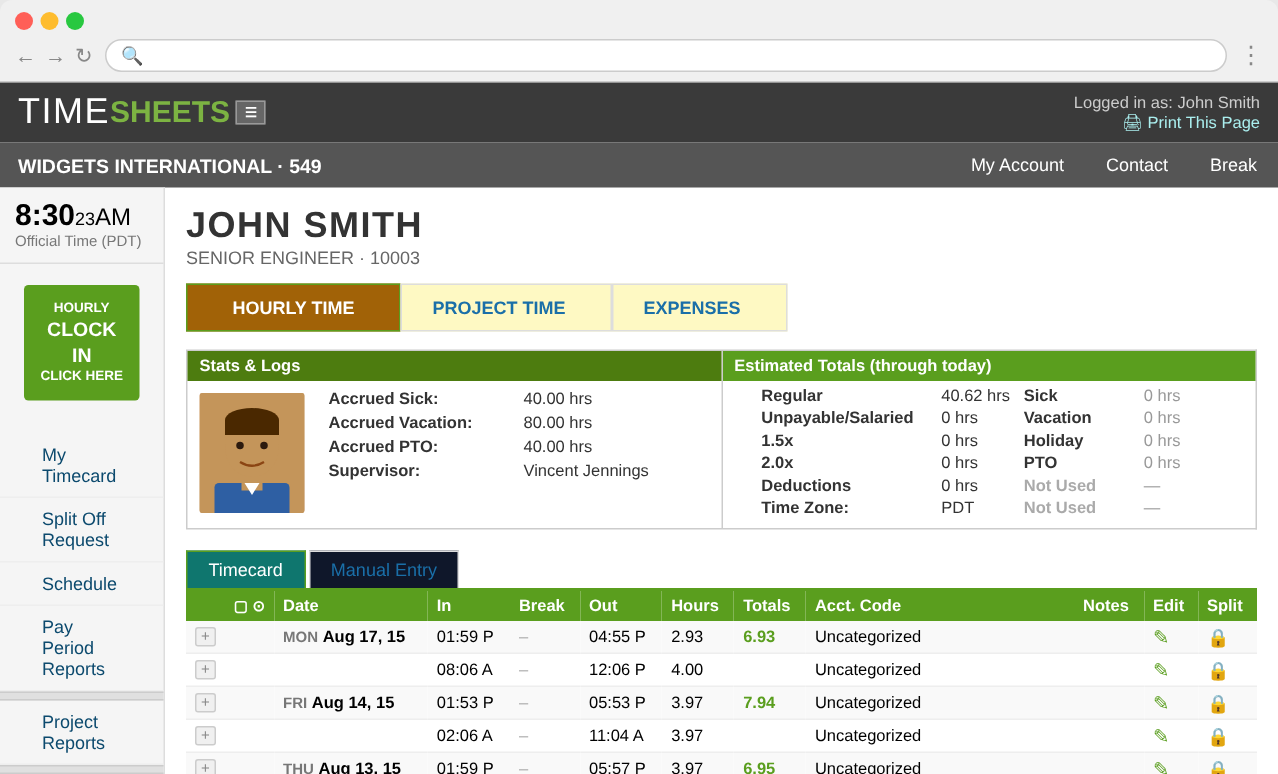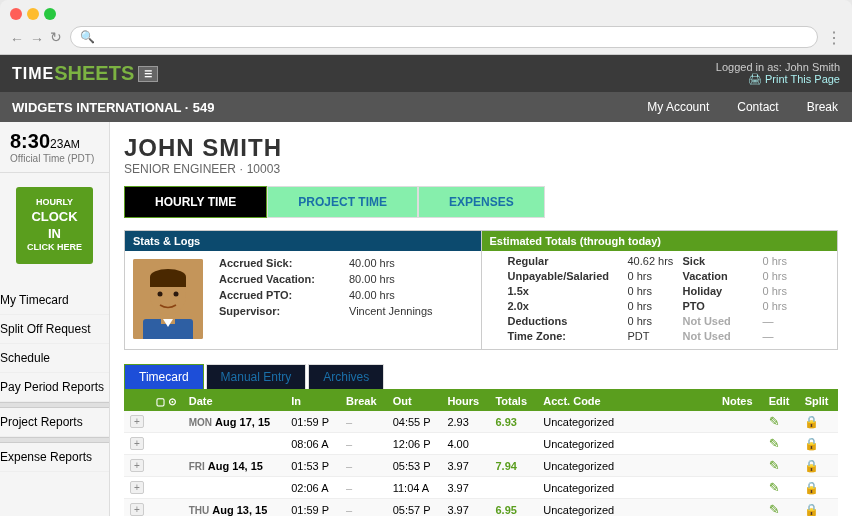--- a/index.html
+++ b/index.html
@@ -79,23 +79,23 @@
       padding: 10px 8px;
       cursor: pointer;
       margin: 8px;
       border-radius: 3px;
       border: none;
       width: calc(100% - 16px);
       line-height: 1.3;
     }
     .sidebar-menu { margin-top: 8px; }
     .sidebar-item {
-      padding: 7px 0;
+      padding: 7px 28px;
       font-size: 12px;
-      color: #000000;
+      color: #0c4a6e;
       cursor: pointer;
       border-bottom: 1px solid #eee;
     }
     .sidebar-divider { height: 6px; background: #e0e0e0; border-top: 1px solid #ccc; border-bottom: 1px solid #ccc; }
 
     
     .content { flex: 1; padding: 12px 14px; }
     .employee-name { font-size: 24px; font-weight: bold; color: #333; letter-spacing: 1px; }
     .employee-title { font-size: 12px; color: #666; margin-bottom: 10px; }
 
@@ -103,28 +103,28 @@
     .tabs { display: flex; margin-bottom: 12px; }
     .tab {
       padding: 8px 30px;
       font-size: 12px;
       font-weight: bold;
       cursor: pointer;
       border: 1px solid #ddd;
       background: #f5f5f5;
       color: #555;
     }
-    .tab.active { background: #000000; color: white; border-color: #5a9e1e; }
-    .tab.link-style { background: #86efac; color: #1a6fa8; border: 1px solid #ddd; }
+    .tab.active { background: #a16207; color: white; border-color: #5a9e1e; }
+    .tab.link-style { background: #fef9c3; color: #1a6fa8; border: 1px solid #ddd; padding-left: 20px; }
 
     
     .stats-section { display: flex; gap: 0; margin-bottom: 14px; }
     .stats-left { flex: 1; border: 1px solid #ccc; }
     .stats-right { flex: 1; border: 1px solid #ccc; border-left: none; }
-    .stats-header { background: #0c4a6e; color: white; font-weight: bold; padding: 4px 8px; font-size: 11px; }
+    .stats-header { background: #4d7c0f; color: white; font-weight: bold; padding: 4px 8px; font-size: 11px; }
     .stats-body { display: flex; }
     .stats-avatar { padding: 8px; }
     .avatar-img {
       width: 70px; height: 80px;
       background: linear-gradient(135deg, #d4a574 0%, #c4955a 50%, #b8824a 100%);
       border-radius: 2px;
       display: flex; align-items: center; justify-content: center;
       overflow: hidden;
       position: relative;
     }
@@ -145,21 +145,21 @@
     .tc-tab {
       padding: 5px 14px;
       font-size: 12px;
       cursor: pointer;
       border: 1px solid #ddd;
       background: #f5f5f5;
       color: #555;
       border-bottom: none;
       margin-right: 2px;
     }
-    .tc-tab.active { background: #1d4ed8; color: white; border-color: #5a9e1e; }
+    .tc-tab.active { background: #0f766e; color: white; border-color: #5a9e1e; }
     .tc-tab.link-tab { color: #1a6fa8; background: #0f172a; }
 
     
     .timecard-table { width: 100%; border-collapse: collapse; font-size: 11px; }
     .timecard-table thead { background: #5a9e1e; color: white; }
     .timecard-table thead th { padding: 4px 6px; text-align: left; font-weight: bold; white-space: nowrap; }
     .timecard-table tbody tr:nth-child(odd) { background: #f9f9f9; }
     .timecard-table tbody tr:nth-child(even) { background: #fff; }
     .timecard-table td { padding: 3px 6px; border-bottom: 1px solid #eee; white-space: nowrap; }
     .day-label { color: #777; font-size: 10px; font-weight: bold; }
@@ -188,21 +188,21 @@
       <span style="color:#aaa;font-size:12px;">🔍</span>
     </div>
     <button class="menu-btn">⋮</button>
   </div>
 </div>
 
 <div class="app">
 
   <div class="top-bar">
     <div class="logo">
-      <span style="font-size:16px;font-weight:bold;letter-spacing:1px;">TIME</span>
+      <span style="font-size:24px;font-weight:normal;letter-spacing:1px;">TIME</span>
         <span style="color:#7cb342;font-size:20px;font-weight:bold;">SHEETS</span>
       <span style="margin-left:4px;background:#666;border:1px solid #999;padding:2px 5px;font-size:9px;color:white;">☰</span>
     </div>
     <div class="top-right">
       <div>Logged in as: John Smith</div>
       <div class="print-link" style="cursor:pointer;">🖨 Print This Page</div>
     </div>
   </div>
 
   <div class="nav-bar">
@@ -212,21 +212,21 @@
       <button class="nav-link">Contact</button>
       <button class="nav-link">Break</button>
     </div>
   </div>
 
   <div class="main-layout">
 
     <div class="sidebar">
       <div class="time-display">
         <div>
-          <span style="font-size:20px;font-weight:bold;">8:30</span><span style="font-size:12px;">23</span><span style="font-size:11px;">AM</span>
+          <span style="font-size:20px;font-weight:bold;">8:30</span><span style="font-size:12px;">23</span><span style="font-size:16px;">AM</span>
         </div>
         <div style="font-size:10px;color:#777;">Official Time (PDT)</div>
       </div>
       <div style="padding:6px 8px;">
         <button class="clock-btn">
           <span style="font-size:9px;display:block;">HOURLY</span>
           <span style="font-size:13px;font-weight:bold;display:block;">CLOCK IN</span>
           <span style="font-size:9px;display:block;">CLICK HERE</span>
         </button>
       </div>
@@ -342,21 +342,20 @@
               <span class="totals-col3" style="color:#aaa;">Not Used</span>
               <span class="totals-col4">—</span>
             </div>
           </div>
         </div>
       </div>
 
       <div class="timecard-tabs">
         <div class="tc-tab active">Timecard</div>
         <div class="tc-tab link-tab">Manual Entry</div>
-        <div class="tc-tab link-tab">Archives</div>
       </div>
 
       <table class="timecard-table">
         <thead>
           <tr>
             <th style="width:20px;"></th>
             <th style="width:30px;">
               <div class="th-icons">
                 <span style="color:white;font-size:10px;">▢</span>
                 <span style="color:white;font-size:10px;">⊙</span>

